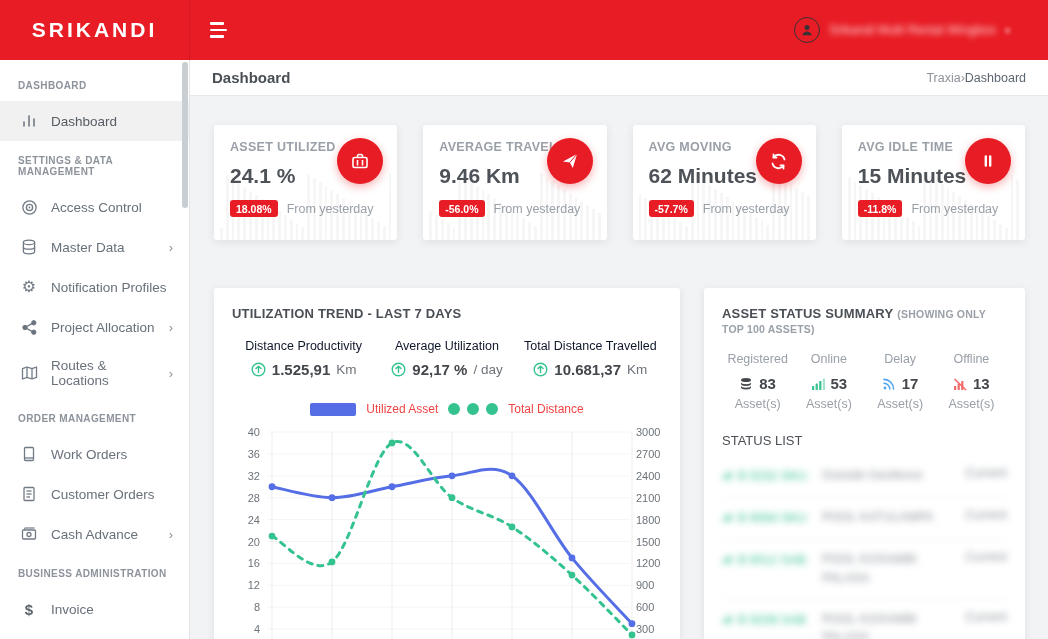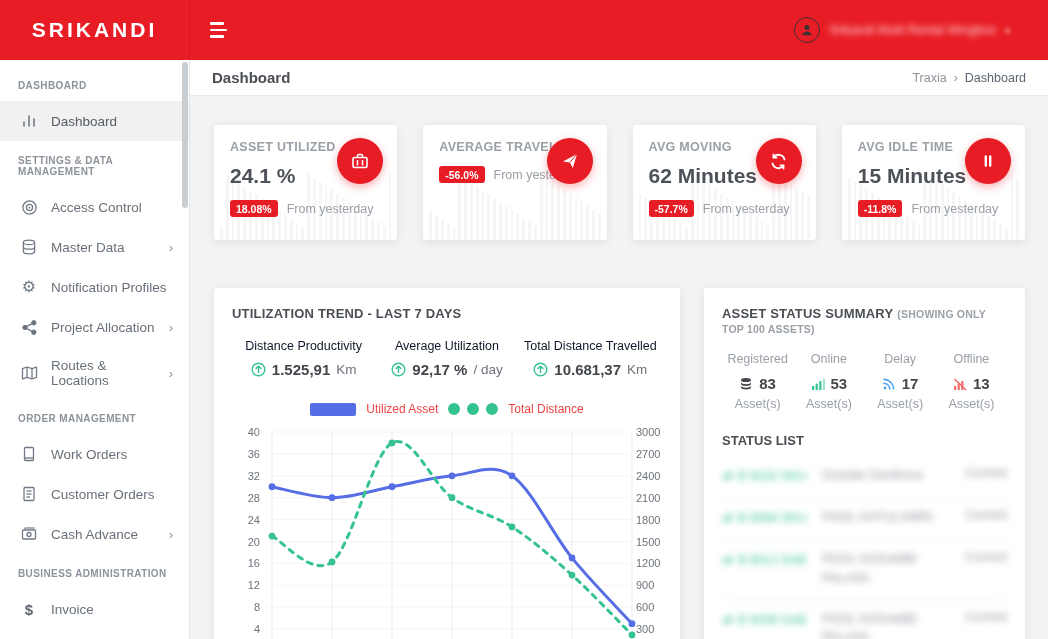--- a/index.html
+++ b/index.html
@@ -27,21 +27,21 @@
   .side-item.active { background:#f1f1f1; color:#555c64; }
   .side-item .si { width:18px; height:18px; flex:0 0 18px; display:flex; align-items:center; justify-content:center; }
   .side-item svg { stroke:#717a85; }
   .side-item .chev { margin-left:auto; color:#8d939b; font-size:13px; }
   .gear-glyph { font-size:16px; color:#717a85; line-height:1; }
   .dollar-glyph { font-size:15px; color:#5d646d; font-weight:bold; }
 
   
   .titlebar { position:absolute; top:60px; left:190px; width:858px; height:36px; background:#fff; border-bottom:1px solid #e6e8ea; display:flex; align-items:center; justify-content:space-between; padding:0 22px; }
   .page-title { font-size:15px; font-weight:bold; color:#4a4f55; }
-  .breadcrumb { font-size:12.5px; color:#8e939a; display:flex; gap:7px; align-items:center; }
+  .breadcrumb { font-size:12.5px; color:#8e939a; display:flex; align-items:center; }
   .breadcrumb .bc-active { color:#5c6570; }
 
   .content { position:absolute; top:96px; left:190px; width:858px; height:543px; padding:29px 23px 0 24px; }
 
   
   .cards { display:flex; gap:26px; }
   .card { position:relative; flex:1; height:115px; background:#fff; border-radius:3px; box-shadow:0 2px 8px rgba(60,60,70,0.10); padding:15px 16px 13px 16px; overflow:hidden; }
   .card-bars { position:absolute; left:0; right:0; bottom:0; height:78px; display:flex; align-items:flex-end; gap:3px; padding:0 6px; pointer-events:none; }
   .card-bars div { flex:1; background:#000; opacity:0.035; border-radius:1px; }
   .card-title { font-size:12.5px; font-weight:bold; letter-spacing:0.3px; color:#9aa0a8; position:relative; }
@@ -71,21 +71,21 @@
   .swatch-dotted { width:50px; height:0; border-top:12px dotted #34c38f; }
 
   .chart-wrap { margin-top:6px; }
 
   .summary { display:flex; margin-top:16px; }
   .sum-col { flex:1; text-align:center; }
   .sum-label { font-size:12.5px; color:#9aa0a8; }
   .sum-count { margin-top:9px; font-size:15px; font-weight:bold; color:#43474b; display:flex; justify-content:center; align-items:center; gap:6px; }
   .sum-unit { margin-top:5px; font-size:12.5px; color:#9aa0a8; }
 
-  .statuslist-title { margin-top:22px; font-size:13px; font-weight:bold; color:#4a4f55; }
+  .statuslist-title { margin-top:22px; font-size:13px; font-weight:normal; color:#4a4f55; }
   .status-rows { margin-top:8px; }
   .status-row { display:grid; grid-template-columns:92px 1fr 58px; column-gap:8px; padding:10px 0 11px 0; border-bottom:1px solid #f0f1f2; font-size:12.5px; cursor:pointer; }
   .status-row.blurred { filter:blur(3.5px); }
   .sr-asset { color:#34c38f; display:flex; gap:5px; line-height:1.6; }
   .sr-loc { color:#8d939b; line-height:1.5; }
   .sr-status { color:#8d939b; text-align:right; }
 
   svg { display:block; }
 </style>
 </head>
@@ -322,20 +322,21 @@
           <div style="height: 55px;"></div>
           <div style="height: 51px;"></div>
           <div style="height: 47px;"></div>
           <div style="height: 43px;"></div>
           <div style="height: 39px;"></div>
           <div style="height: 35px;"></div>
           <div style="height: 31px;"></div>
           <div style="height: 27px;"></div>
         </div>
       <div class="card-title">AVERAGE TRAVEL</div>
+      <div class="card-value">9.46 Km</div>
       <div class="card-foot">
         <span class="badge">-56.0%</span>
         <span class="card-note">From yesterday</span>
       </div>
       <div class="card-icon">
         <svg width="20" height="20" viewBox="0 0 20 20" fill="#fff">
             <path d="M3 10.5 17 3l-4.2 14-3-5.5z"></path>
             <path d="M9.8 11.5 17 3" stroke="#e81c24" stroke-width="1"></path>
           </svg>
       </div>

